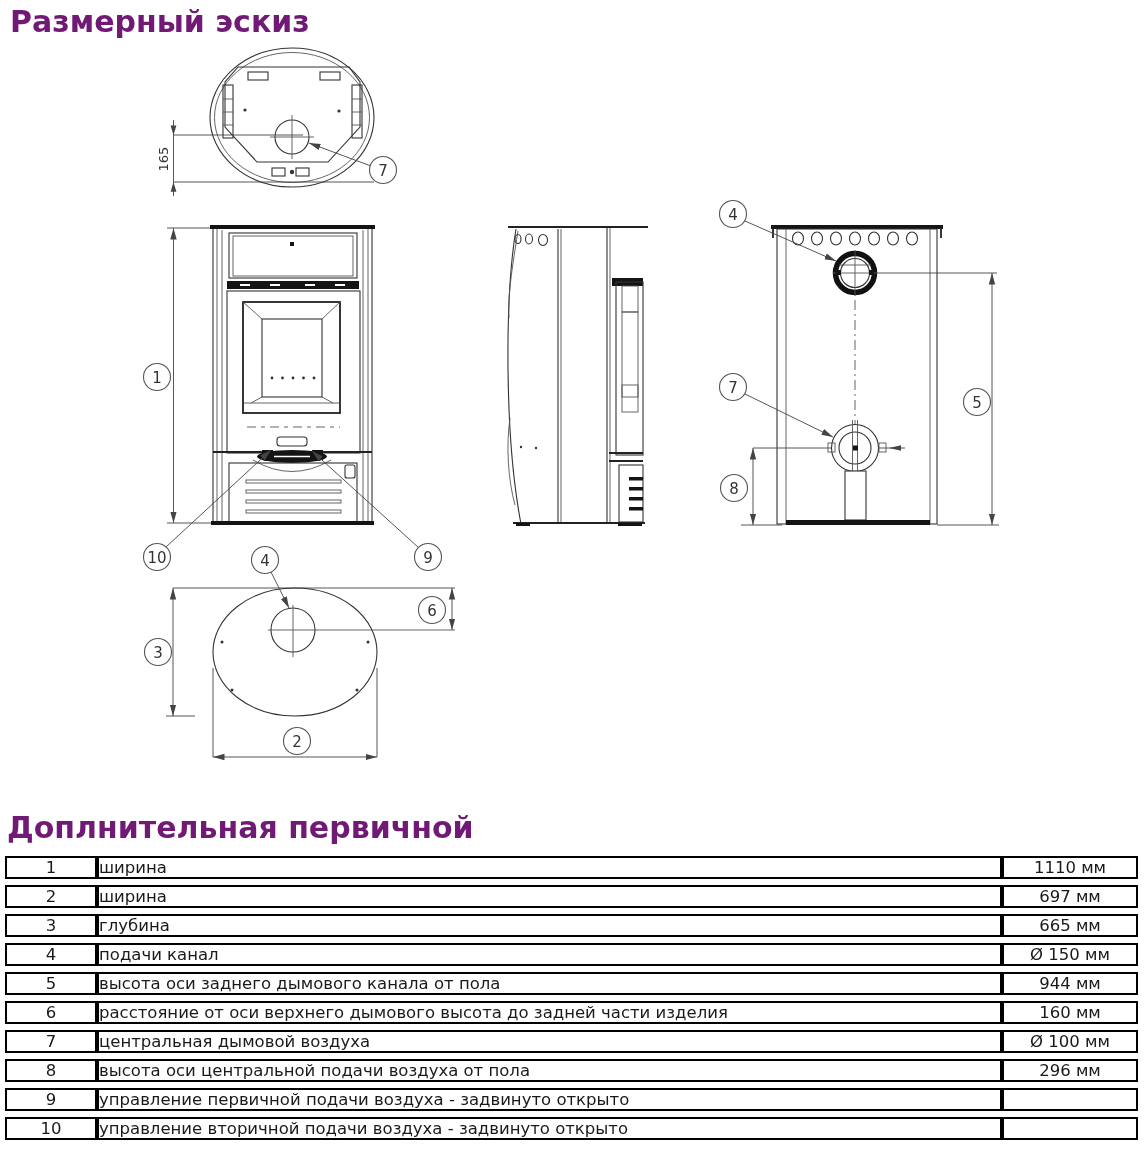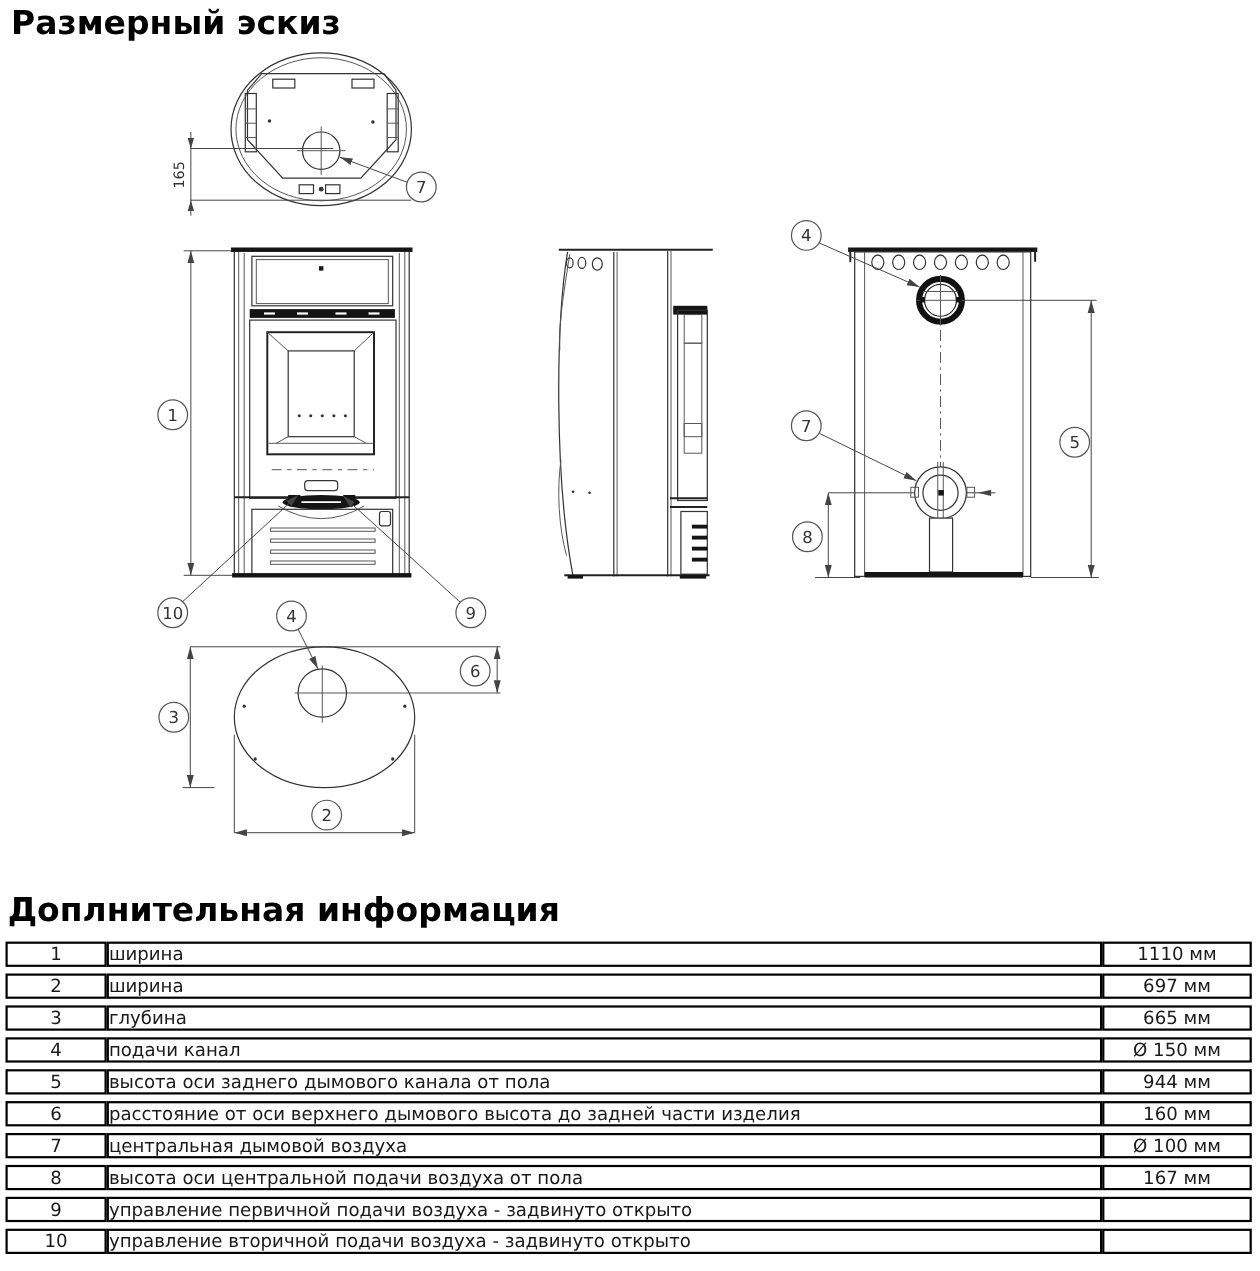--- a/index.html
+++ b/index.html
@@ -1,17 +1,17 @@
 <!DOCTYPE html>
 <html><head>
 <meta charset="utf-8">
 <style>
   html,body{margin:0;padding:0;background:#fff;}
   body{width:1145px;height:1155px;position:relative;font-family:"DejaVu Sans",sans-serif;color:#000;overflow:hidden;}
-  .h-title{position:absolute;margin:0;font-weight:bold;color:#000000;}
+  .h-title{position:absolute;margin:0;font-weight:bold;color:#701a75;}
   #title1{left:10px;top:4px;font-size:30px;}
   #title2{left:7px;top:810px;font-size:30px;}
   #sketch{position:absolute;left:0;top:0;}
 
   
   .ln{fill:none;stroke:#333;stroke-width:1.1;}
   .lt{fill:none;stroke:#555;stroke-width:0.9;}
   .ln2{fill:none;stroke:#222;stroke-width:1.8;}
   .dk{fill:#141414;stroke:none;}
   .dim{fill:none;stroke:#444;stroke-width:0.9;}
@@ -276,21 +276,21 @@
     </g>
 
     <g>
       <line class="dim" x1="452" y1="588" x2="452" y2="630" marker-start="url(#ar)" marker-end="url(#ar)"></line>
       <circle class="balloon" cx="432" cy="610" r="13.5"></circle>
       <text class="btext" x="432" y="615.5">6</text>
     </g>
   </g>
 </svg>
 
-<h2 id="title2" class="h-title">Доплнительная информация</h2>
+<h2 id="title2" class="h-title">Доплнительная первичной</h2>
 
 <table class="spec">
   <tbody>
     <tr>
       <td class="c-num">1</td>
       <td class="c-desc">ширина</td>
       <td class="c-val">1110 мм</td>
     </tr>
     <tr>
       <td class="c-num">2</td>
@@ -318,21 +318,21 @@
       <td class="c-val">160 мм</td>
     </tr>
     <tr>
       <td class="c-num">7</td>
       <td class="c-desc">центральная дымовой воздуха</td>
       <td class="c-val">Ø 100 мм</td>
     </tr>
     <tr>
       <td class="c-num">8</td>
       <td class="c-desc">высота оси центральной подачи воздуха от пола</td>
-      <td class="c-val">167 мм</td>
+      <td class="c-val">296 мм</td>
     </tr>
     <tr>
       <td class="c-num">9</td>
       <td class="c-desc">управление первичной подачи воздуха - задвинуто открыто</td>
       <td class="c-val"></td>
     </tr>
     <tr>
       <td class="c-num">10</td>
       <td class="c-desc">управление вторичной подачи воздуха - задвинуто открыто</td>
       <td class="c-val"></td>

